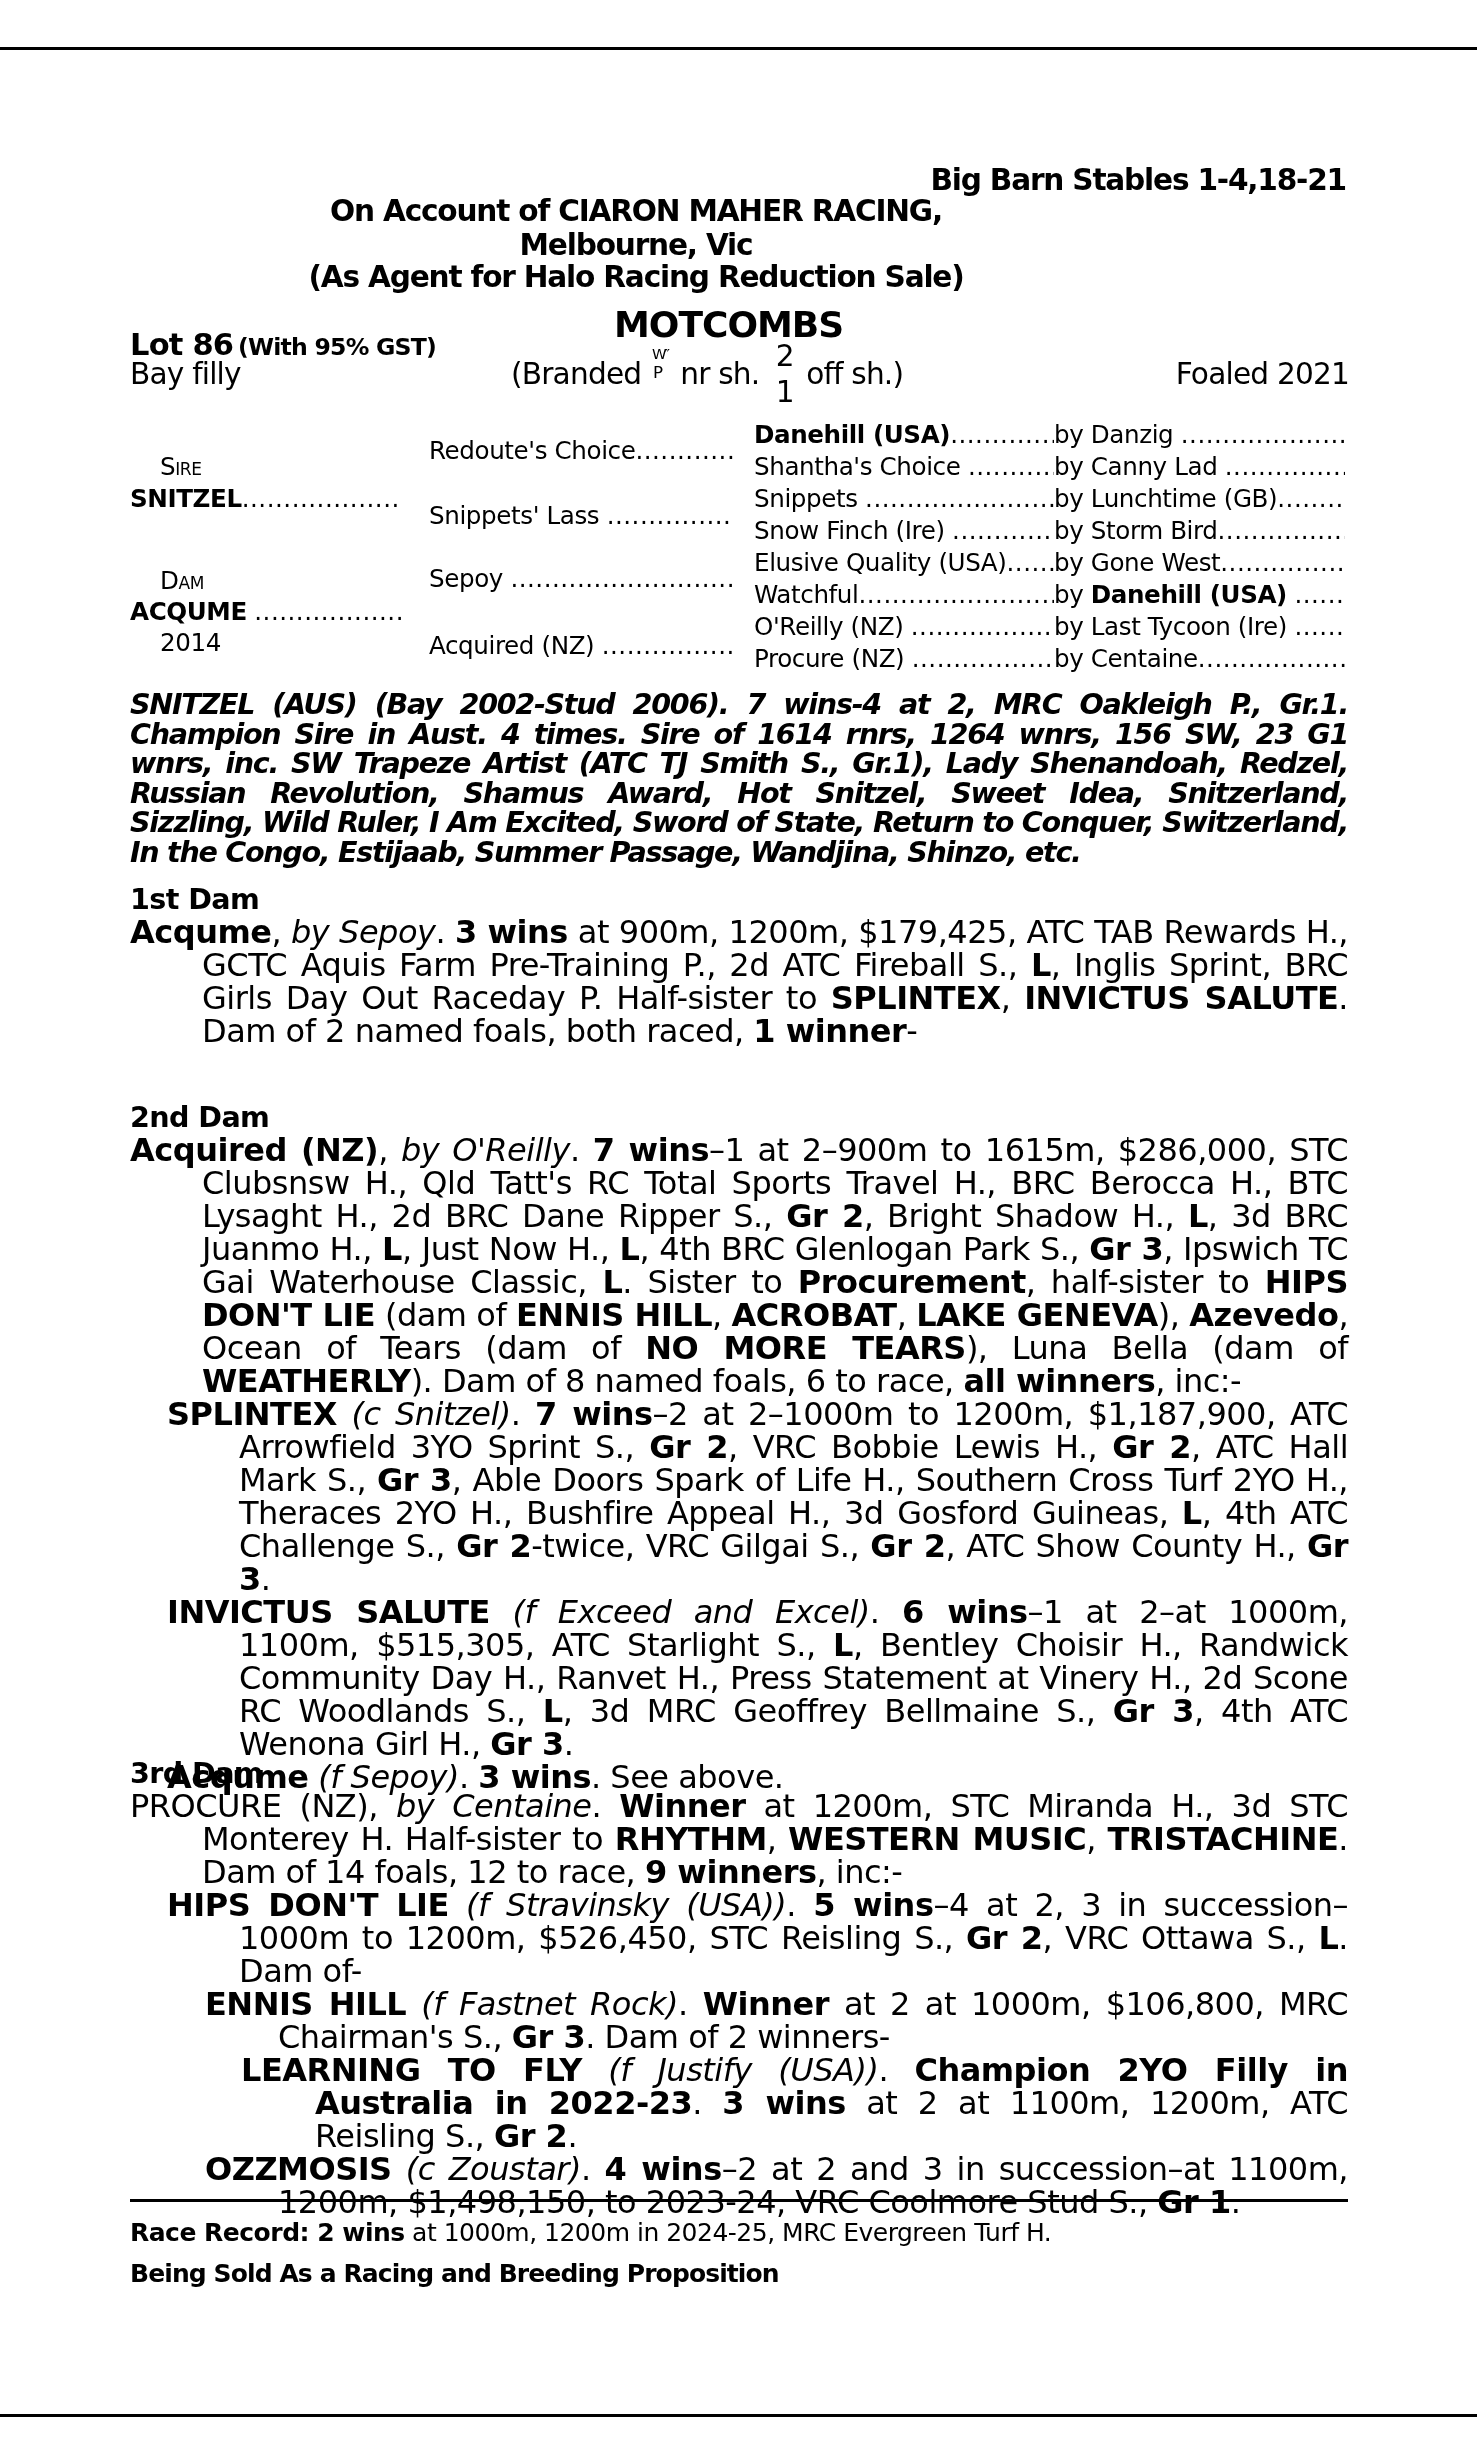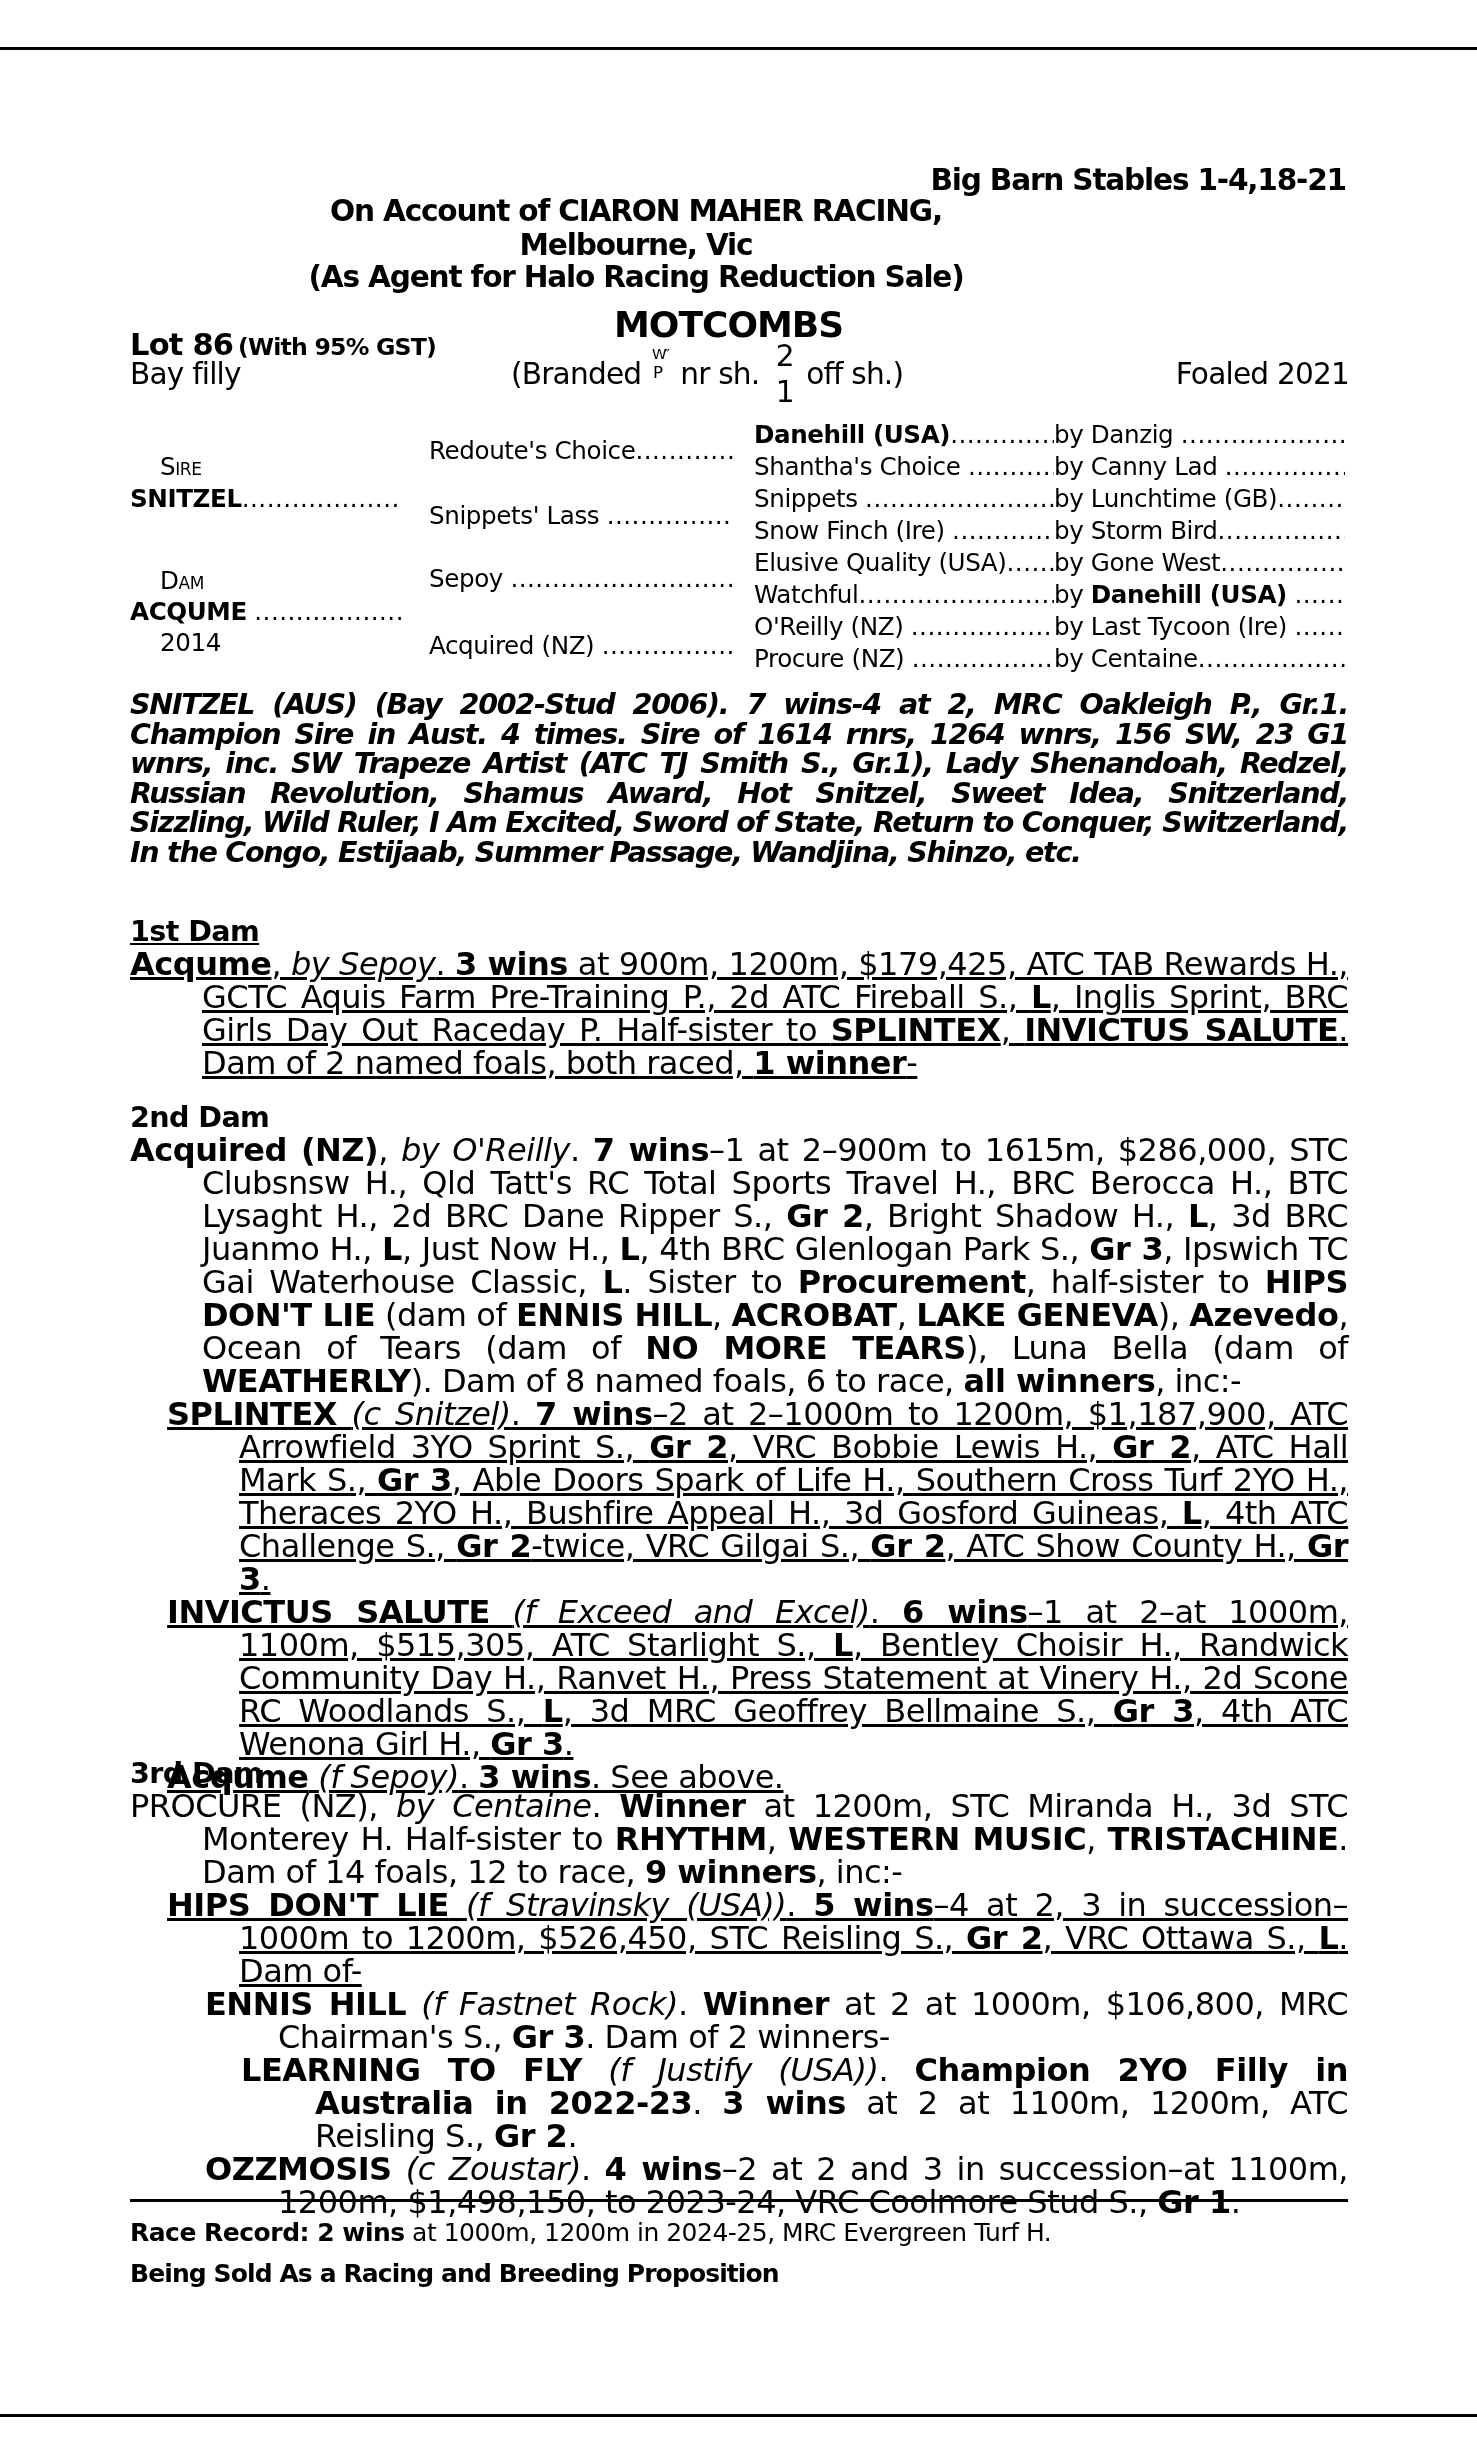--- a/index.html
+++ b/index.html
@@ -12,21 +12,21 @@
   .body{font-size:25px;letter-spacing:-0.5px;line-height:33px;}
   .ped{font-size:24.6px;letter-spacing:-0.4px;line-height:32px;}
   .dots{letter-spacing:0.5px;}
   b{font-weight:bold;}
   i{font-style:italic;}
   .smallcaps{font-variant:small-caps;}
   #text{position:absolute;left:130px;width:1218px;top:0;}
   .para{text-align:justify;text-align-last:left;font-size:32px;letter-spacing:-0.5px;line-height:33px;}
   .sectionhead{font-weight:bold;font-size:28.6px;letter-spacing:-0.6px;line-height:33px;}
   .p0{padding-left:72px;text-indent:-72px;}
-  .p1{margin-left:37px;padding-left:72px;text-indent:-72px;text-decoration:underline;}
+  .p1{margin-left:37px;padding-left:72px;text-indent:-72px;}
   .p1b{margin-left:37px;padding-left:34px;text-indent:-34px;}
   .p2{margin-left:75px;padding-left:73px;text-indent:-73px;}
   .p3{margin-left:111px;padding-left:74px;text-indent:-74px;}
   .sire-par{position:absolute;left:130px;top:690px;width:1218px;font-weight:bold;font-style:italic;
             font-size:28.6px;letter-spacing:-1.3px;line-height:29.6px;text-align:justify;text-align-last:left;}
   .brand{display:inline-block;position:relative;width:21.7px;height:29.6px;vertical-align:top;}
   .brand .w{position:absolute;left:2px;top:-11.8px;font-size:14.8px;letter-spacing:-2px;}
   .brand .p{position:absolute;left:3px;top:4.9px;font-size:16.7px;}
   .frac{display:inline-block;position:relative;width:29.6px;height:29.6px;vertical-align:top;}
   .frac .n{position:absolute;left:7.9px;top:-17.7px;}
@@ -110,21 +110,21 @@
     <div style="display:flex;">
         <div style="width:300px;overflow:hidden;white-space:nowrap;"><span>Procure (NZ)</span> <span class="dots">.............................</span></div>
         <div style="width:291px;overflow:hidden;white-space:nowrap;"><span>by Centaine</span><span class="dots">.........................................</span></div>
       </div>
   </div>
 </div>
 
 <div class="sire-par">SNITZEL (AUS) (Bay 2002-Stud 2006). 7 wins-4 at 2, MRC Oakleigh P., Gr.1. Champion Sire in Aust. 4 times. Sire of 1614 rnrs, 1264 wnrs, 156 SW, 23 G1 wnrs, inc. SW Trapeze Artist (ATC TJ Smith S., Gr.1), Lady Shenandoah, Redzel, Russian Revolution, Shamus Award, Hot Snitzel, Sweet Idea, Snitzerland, Sizzling, Wild Ruler, I Am Excited, Sword of State, Return to Conquer, Switzerland, In the Congo, Estijaab, Summer Passage, Wandjina, Shinzo, etc.</div>
 
 <div id="text">
-  <div style="position:absolute;top:915px;width:1218px;text-decoration:underline;">
+  <div style="position:absolute;top:883px;width:1218px;">
     <div class="sectionhead">1st Dam</div>
     <div class="para p0"><b>Acqume</b><span>, </span><i>by Sepoy</i><span>. </span><b>3 wins</b><span> at 900m, 1200m, $179,425, ATC TAB Rewards H., GCTC Aquis Farm Pre-Training P., 2d ATC Fireball S., </span><b>L</b><span>, Inglis Sprint, BRC Girls Day Out Raceday P. Half-sister to </span><b>SPLINTEX</b><span>, </span><b>INVICTUS SALUTE</b><span>. Dam of 2 named foals, both raced, </span><b>1 winner</b><span>-</span></div>
   </div>
 
   <div style="position:absolute;top:1101px;width:1218px;">
     <div class="sectionhead">2nd Dam</div>
     <div class="para p0"><b>Acquired (NZ)</b><span>, </span><i>by O'Reilly</i><span>. </span><b>7 wins</b><span>–1 at 2–900m to 1615m, $286,000, STC Clubsnsw H., Qld Tatt's RC Total Sports Travel H., BRC Berocca H., BTC Lysaght H., 2d BRC Dane Ripper S., </span><b>Gr 2</b><span>, Bright Shadow H., </span><b>L</b><span>, 3d BRC Juanmo H., </span><b>L</b><span>, Just Now H., </span><b>L</b><span>, 4th BRC Glenlogan Park S., </span><b>Gr 3</b><span>, Ipswich TC Gai Waterhouse Classic, </span><b>L</b><span>. Sister to </span><b>Procurement</b><span>, half-sister to </span><b>HIPS DON'T LIE</b><span> (dam of </span><b>ENNIS HILL</b><span>, </span><b>ACROBAT</b><span>, </span><b>LAKE GENEVA</b><span>), </span><b>Azevedo</b><span>, Ocean of Tears (dam of </span><b>NO MORE TEARS</b><span>), Luna Bella (dam of </span><b>WEATHERLY</b><span>). Dam of 8 named foals, 6 to race, </span><b>all winners</b><span>, inc:-</span></div>
     <div class="para p1"><b>SPLINTEX</b><span> </span><i>(c Snitzel)</i><span>. </span><b>7 wins</b><span>–2 at 2–1000m to 1200m, $1,187,900, ATC Arrowfield 3YO Sprint S., </span><b>Gr 2</b><span>, VRC Bobbie Lewis H., </span><b>Gr 2</b><span>, ATC Hall Mark S., </span><b>Gr 3</b><span>, Able Doors Spark of Life H., Southern Cross Turf 2YO H., Theraces 2YO H., Bushfire Appeal H., 3d Gosford Guineas, </span><b>L</b><span>, 4th ATC Challenge S., </span><b>Gr 2</b><span>-twice, VRC Gilgai S., </span><b>Gr 2</b><span>, ATC Show County H., </span><b>Gr 3</b><span>.</span></div>
     <div class="para p1"><b>INVICTUS SALUTE</b><span> </span><i>(f Exceed and Excel)</i><span>. </span><b>6 wins</b><span>–1 at 2–at 1000m, 1100m, $515,305, ATC Starlight S., </span><b>L</b><span>, Bentley Choisir H., Randwick Community Day H., Ranvet H., Press Statement at Vinery H., 2d Scone RC Woodlands S., </span><b>L</b><span>, 3d MRC Geoffrey Bellmaine S., </span><b>Gr 3</b><span>, 4th ATC Wenona Girl H., </span><b>Gr 3</b><span>.</span></div>
     <div class="para p1"><b>Acqume</b><span> </span><i>(f Sepoy)</i><span>. </span><b>3 wins</b><span>. See above.</span></div>

